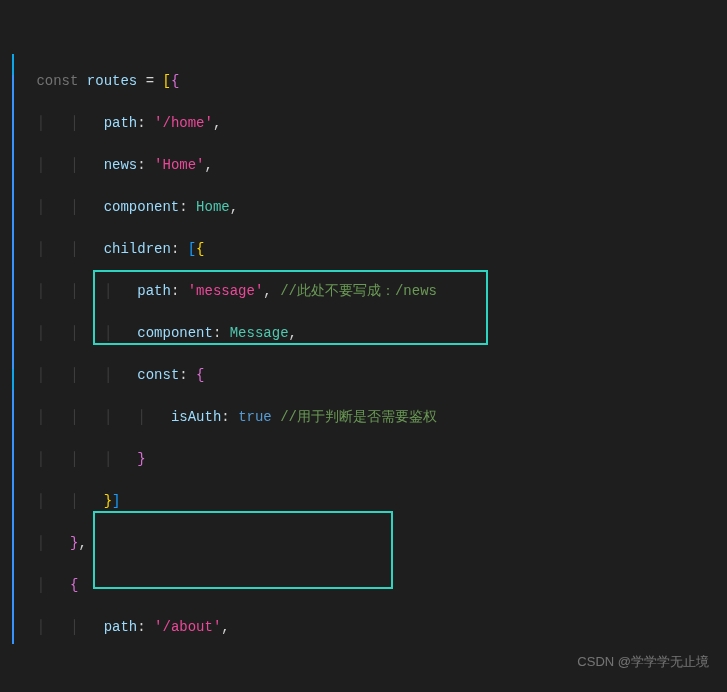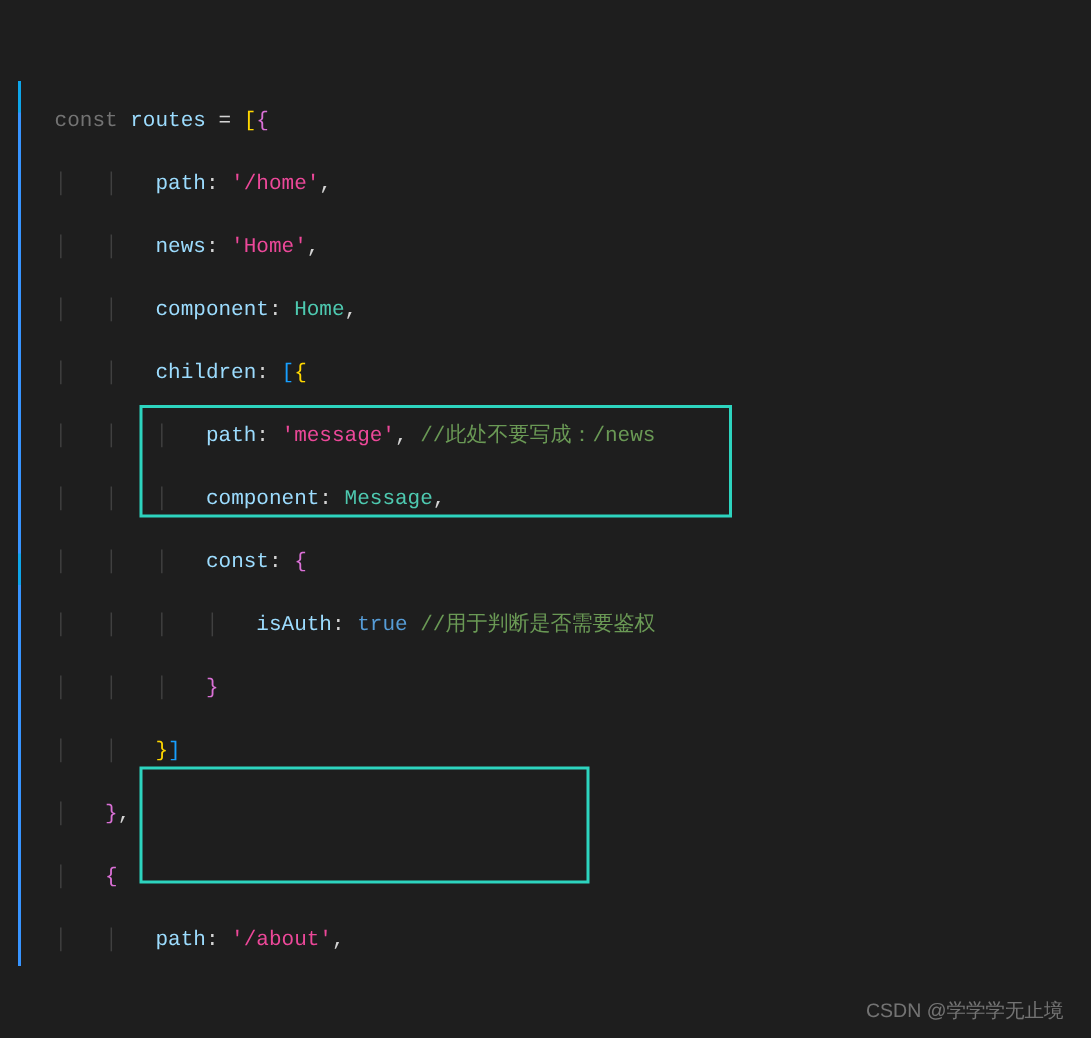--- a/index.html
+++ b/index.html
@@ -55,21 +55,21 @@
     .box {
       position: absolute;
       border: 2px solid #2dd4bf;
       pointer-events: none;
     }
     .box1 { left: 73px; top: 270px; width: 395px; height: 75px; }
     .box2 { left: 73px; top: 511px; width: 300px; height: 78px; }
     .watermark {
       position: absolute;
       right: 18px;
-      bottom: 9px;
+      bottom: 21px;
       color: rgba(255,255,255,0.38);
       font-size: 13px;
       font-family: sans-serif;
     }
   </style>
 </head>
 <body>
 
 <div class="editor">
   <div class="gutter">

